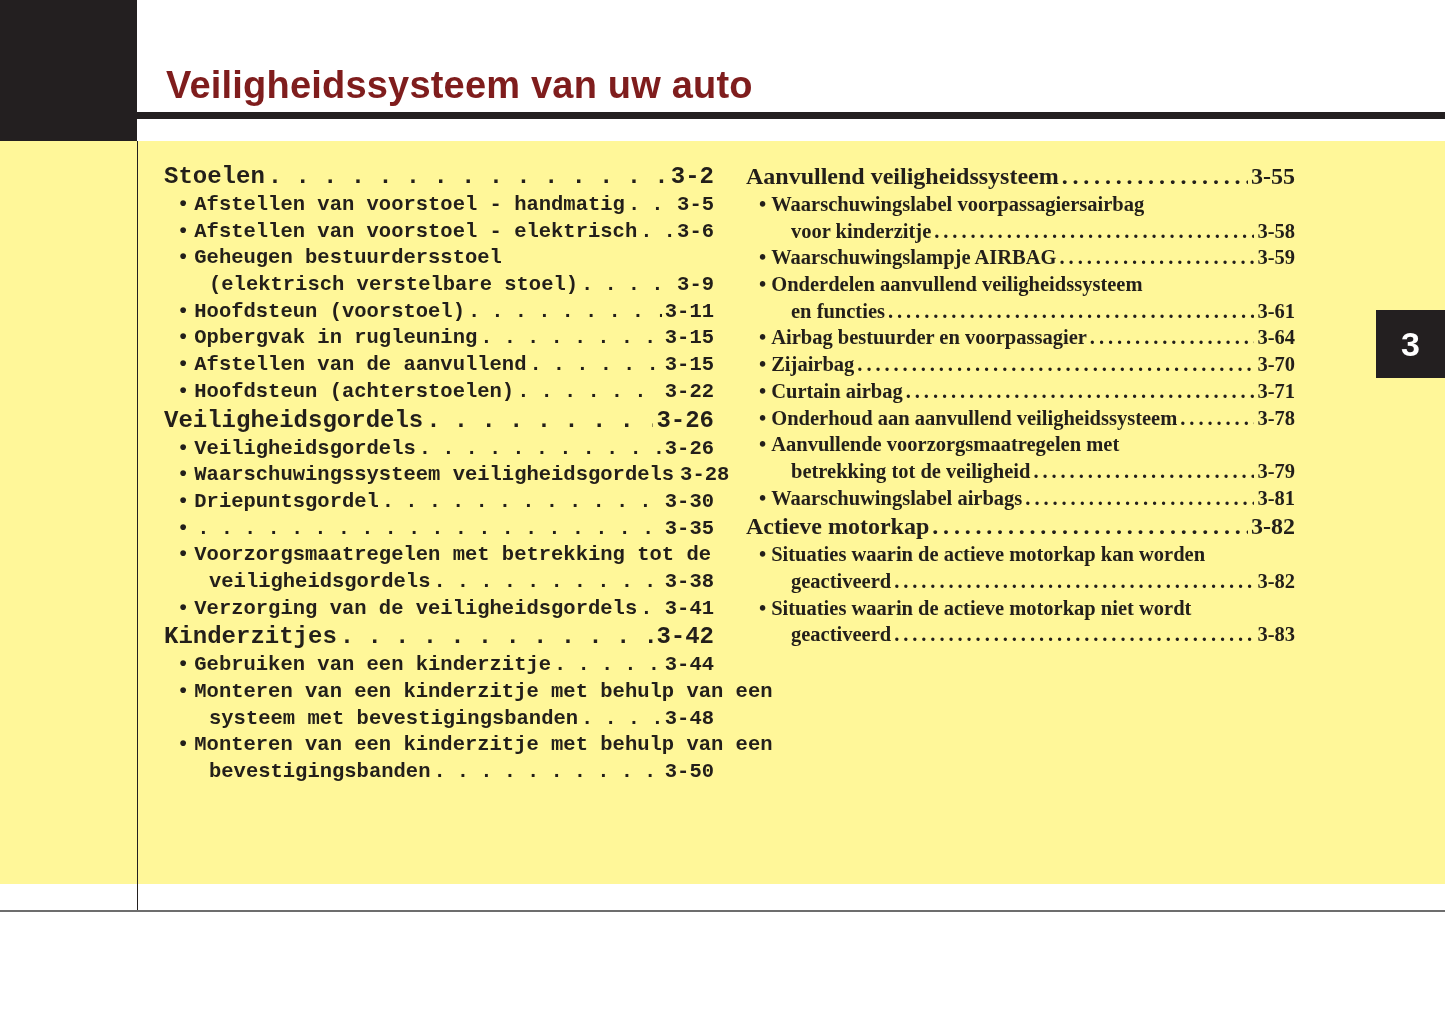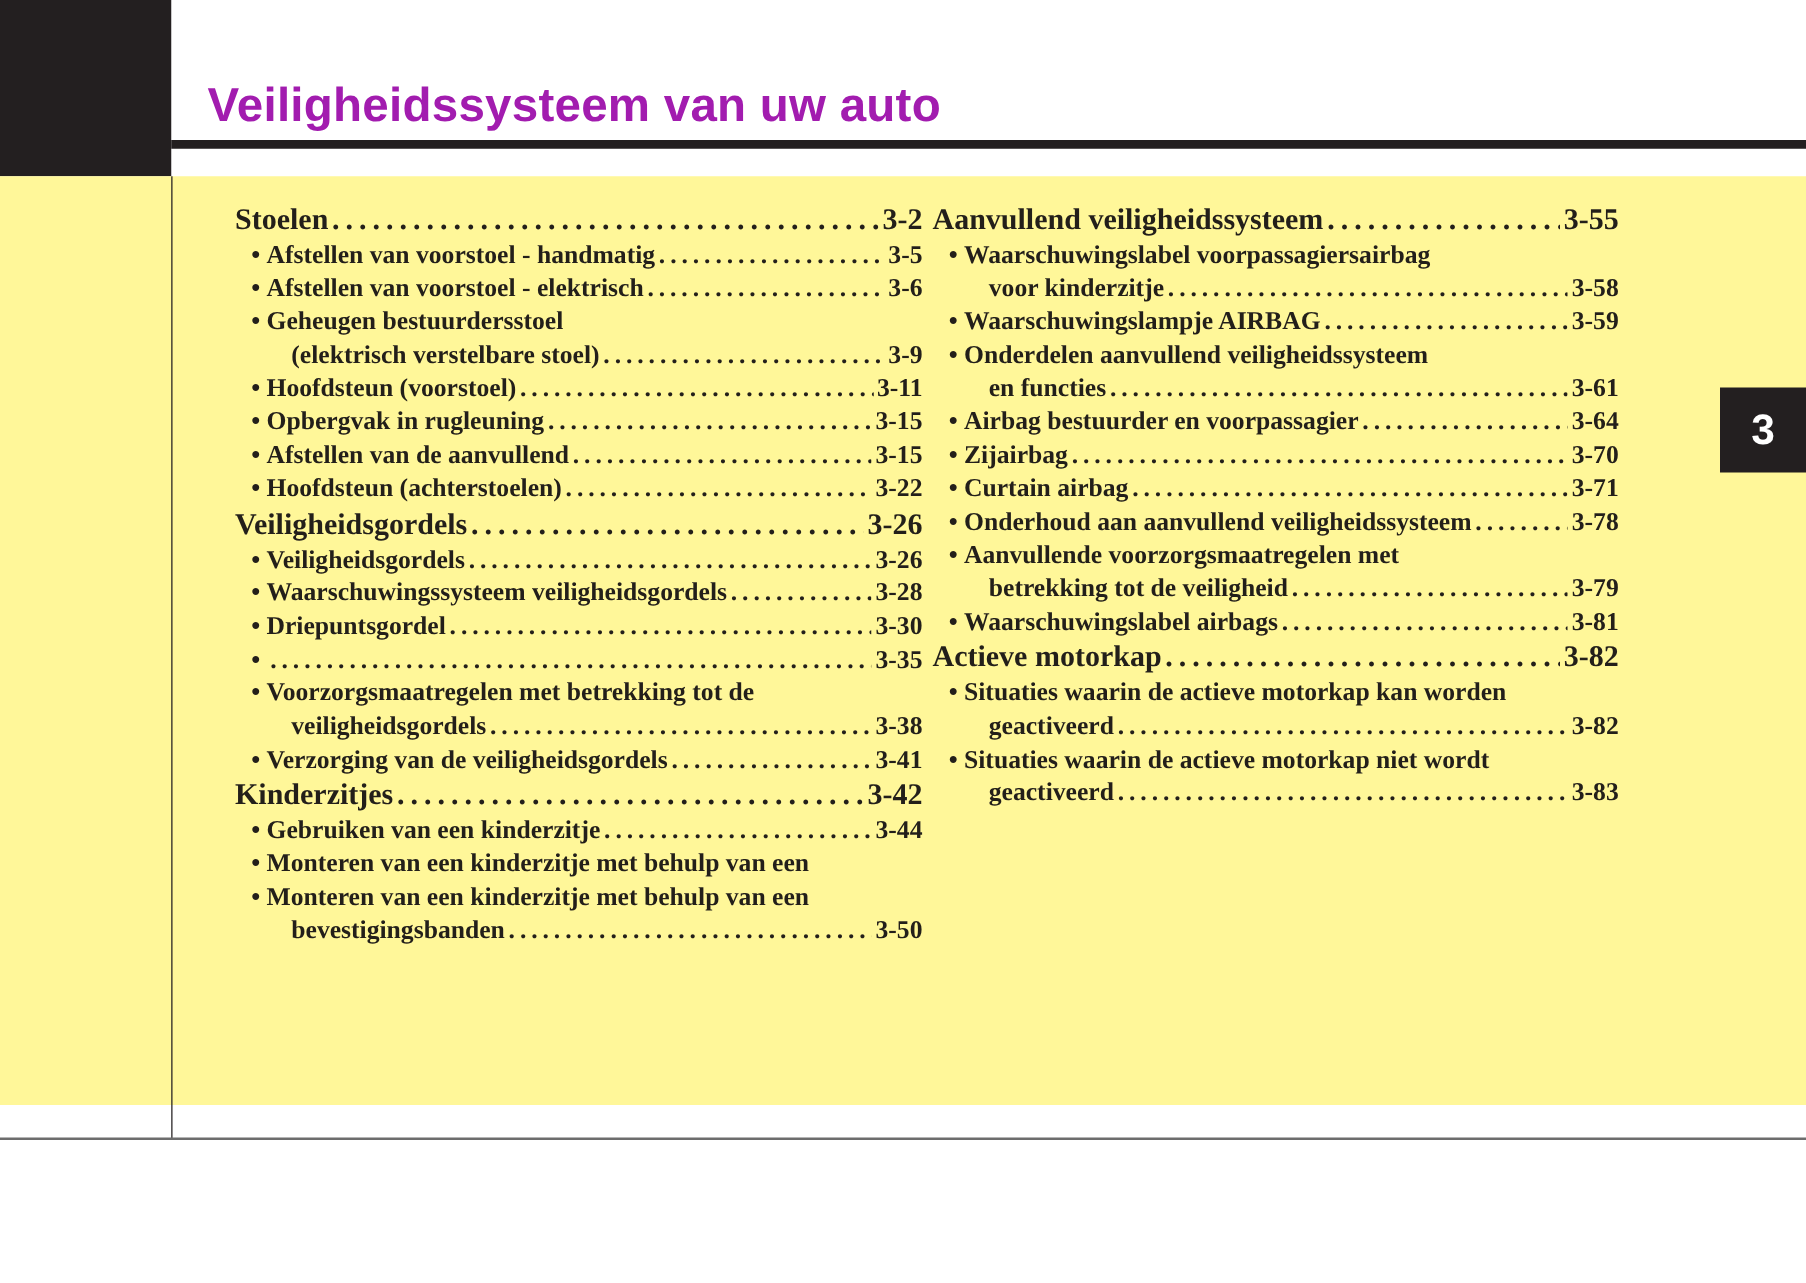--- a/index.html
+++ b/index.html
@@ -1,29 +1,29 @@
 <!DOCTYPE html>
 <html><head>
 <meta charset="utf-8">
 <style>
   html, body { margin:0; padding:0; }
   body { width:1445px; height:1026px; background:#ffffff; position:relative; overflow:hidden;
          font-family:"Liberation Serif", serif; color:#231f1a; }
   .black-block { position:absolute; left:0; top:0; width:137px; height:141px; background:#231f20; }
   .title { position:absolute; left:166px; top:64px; font-family:"Liberation Sans", sans-serif;
-           font-weight:bold; font-size:38px; color:#a21caf; letter-spacing:0.2px; white-space:nowrap; }
+           font-weight:bold; font-size:38px; color:#7f1d1d; letter-spacing:0.2px; white-space:nowrap; }
   .title-rule { position:absolute; left:137px; top:112px; width:1308px; height:7px; background:#231f20; }
   .yellow-band { position:absolute; left:0; top:141px; width:1445px; height:743px; background:#fff799; }
   .v-rule { position:absolute; left:137px; top:141px; width:1px; height:770px; background:#231f20; }
   .h-rule { position:absolute; left:0; top:910px; width:1445px; height:2px; background:#6d6d6d; }
   .chapter-tab { position:absolute; left:1376px; top:310px; width:69px; height:68px; background:#231f20;
                  color:#ffffff; font-family:"Liberation Sans", sans-serif; font-weight:bold; font-size:34px;
                  display:flex; align-items:center; justify-content:center; }
   .toc-col { position:absolute; top:163px; }
-  .toc-col.left { left:188px; width:550px; }
+  .toc-col.left { left:164px; width:550px;font-family:Liberation Mono, monospace; }
   .toc-col.right { left:746px; width:549px; }
   .row { display:flex; align-items:baseline; font-weight:bold; white-space:nowrap; }
   .row.section { font-size:24px; height:30px; margin-top:0; }
   .row.item { font-size:20.5px; height:26.7px; padding-left:13px; }
   .row.cont { font-size:20.5px; height:26.7px; padding-left:45px; }
   .label { flex:0 0 auto; }
   .dots { flex:1 1 auto; overflow:hidden; margin:0 3px; letter-spacing:3.5px; }
   .dots::before { content:". . . . . . . . . . . . . . . . . . . . . . . . . . . . . . . . . . . . . . . . . . . . . . . . . . . . . . . . . . . . . . . . . . . . . . . . . . . . . . . . . . . . . . . . . . . . . . . . . . . . . . . . . . . . . . . . ."; letter-spacing:0; word-spacing:-1.2px; }
   .page { flex:0 0 auto; text-align:left; }
   .bullet { margin-right:5px; }
@@ -146,20 +146,25 @@
       <span class="bullet">•</span>
       <span class="label">Gebruiken van een kinderzitje</span>
       <span class="dots"></span>
       <span class="page">3-44</span>
     </div>
     <div class="row item nopage">
       <span class="bullet">•</span>
       <span class="label">Monteren van een kinderzitje met behulp van een</span>
       <span class="page"></span>
     </div>
+    <div class="row cont">
+      <span class="label">systeem met bevestigingsbanden</span>
+      <span class="dots"></span>
+      <span class="page">3-48</span>
+    </div>
     <div class="row item nopage">
       <span class="bullet">•</span>
       <span class="label">Monteren van een kinderzitje met behulp van een</span>
       <span class="page"></span>
     </div>
     <div class="row cont">
       <span class="label">bevestigingsbanden</span>
       <span class="dots"></span>
       <span class="page">3-50</span>
     </div>

